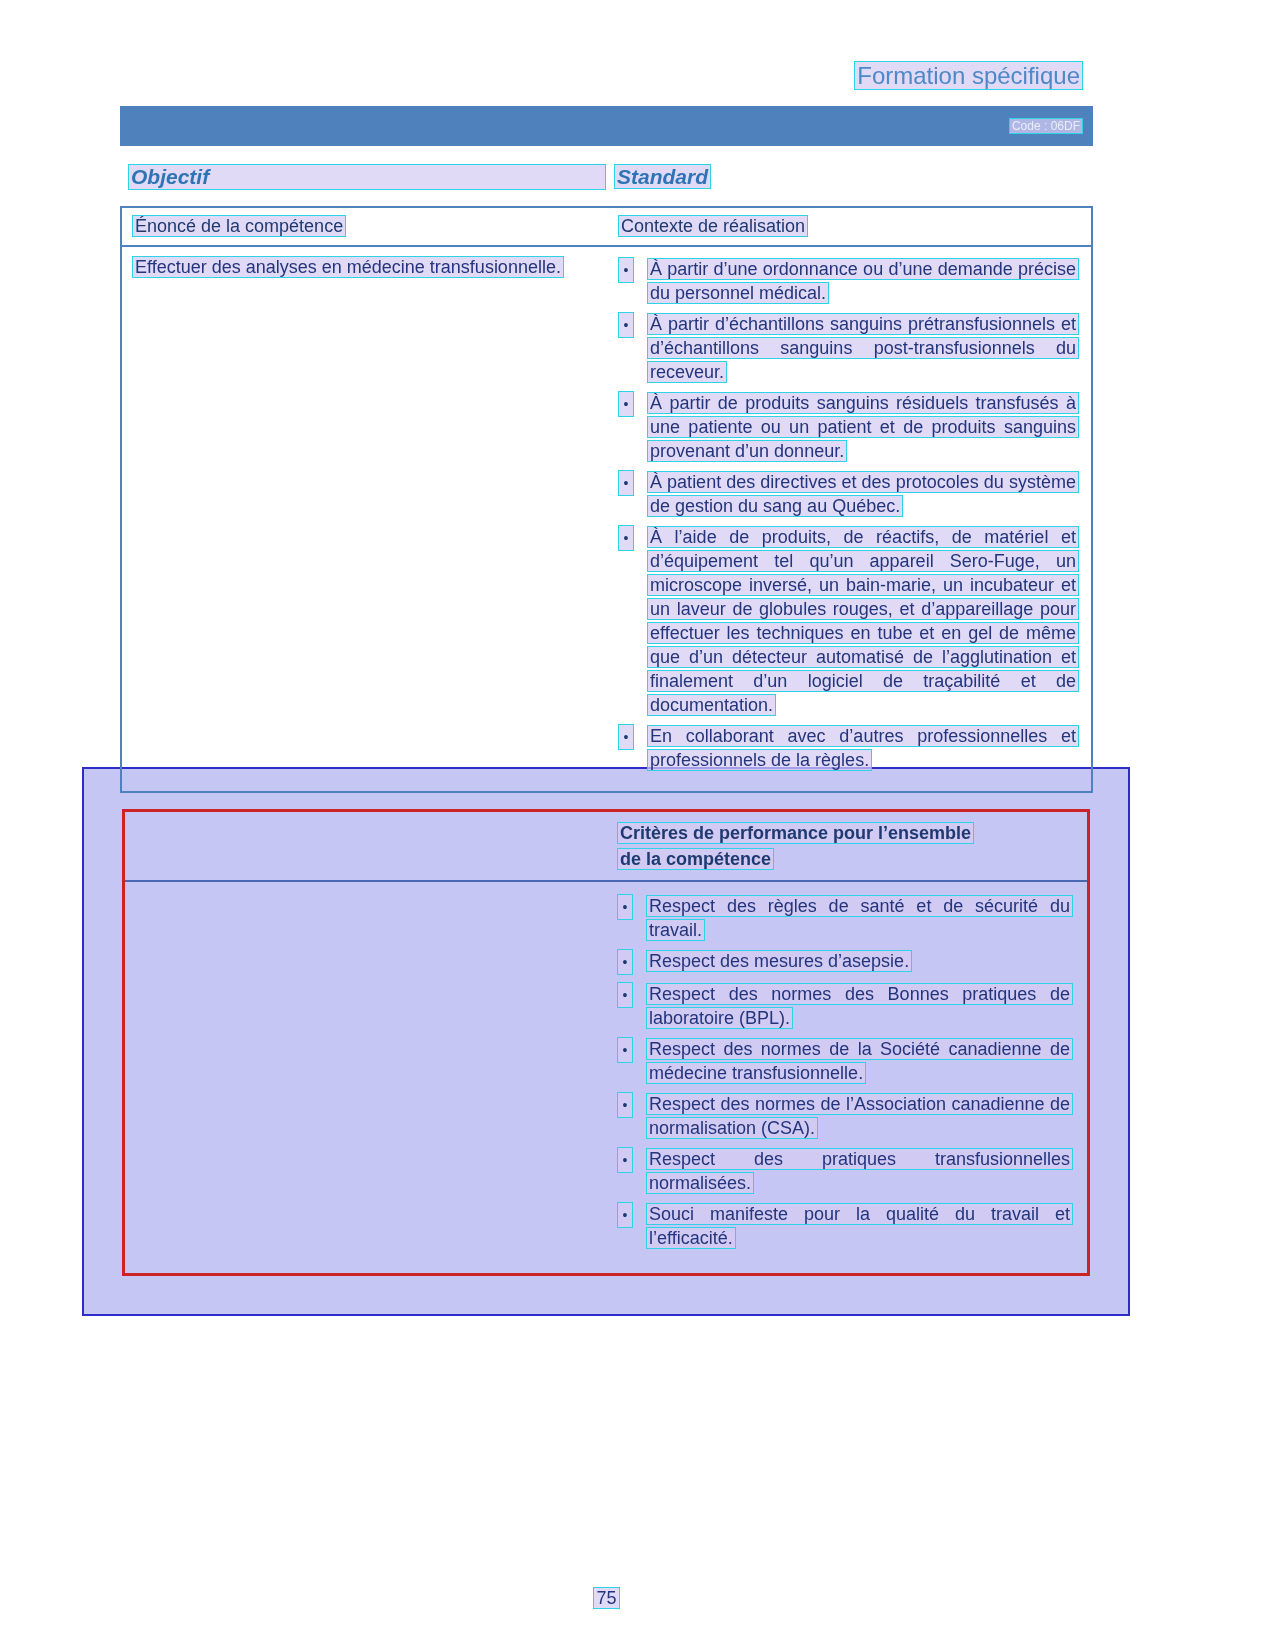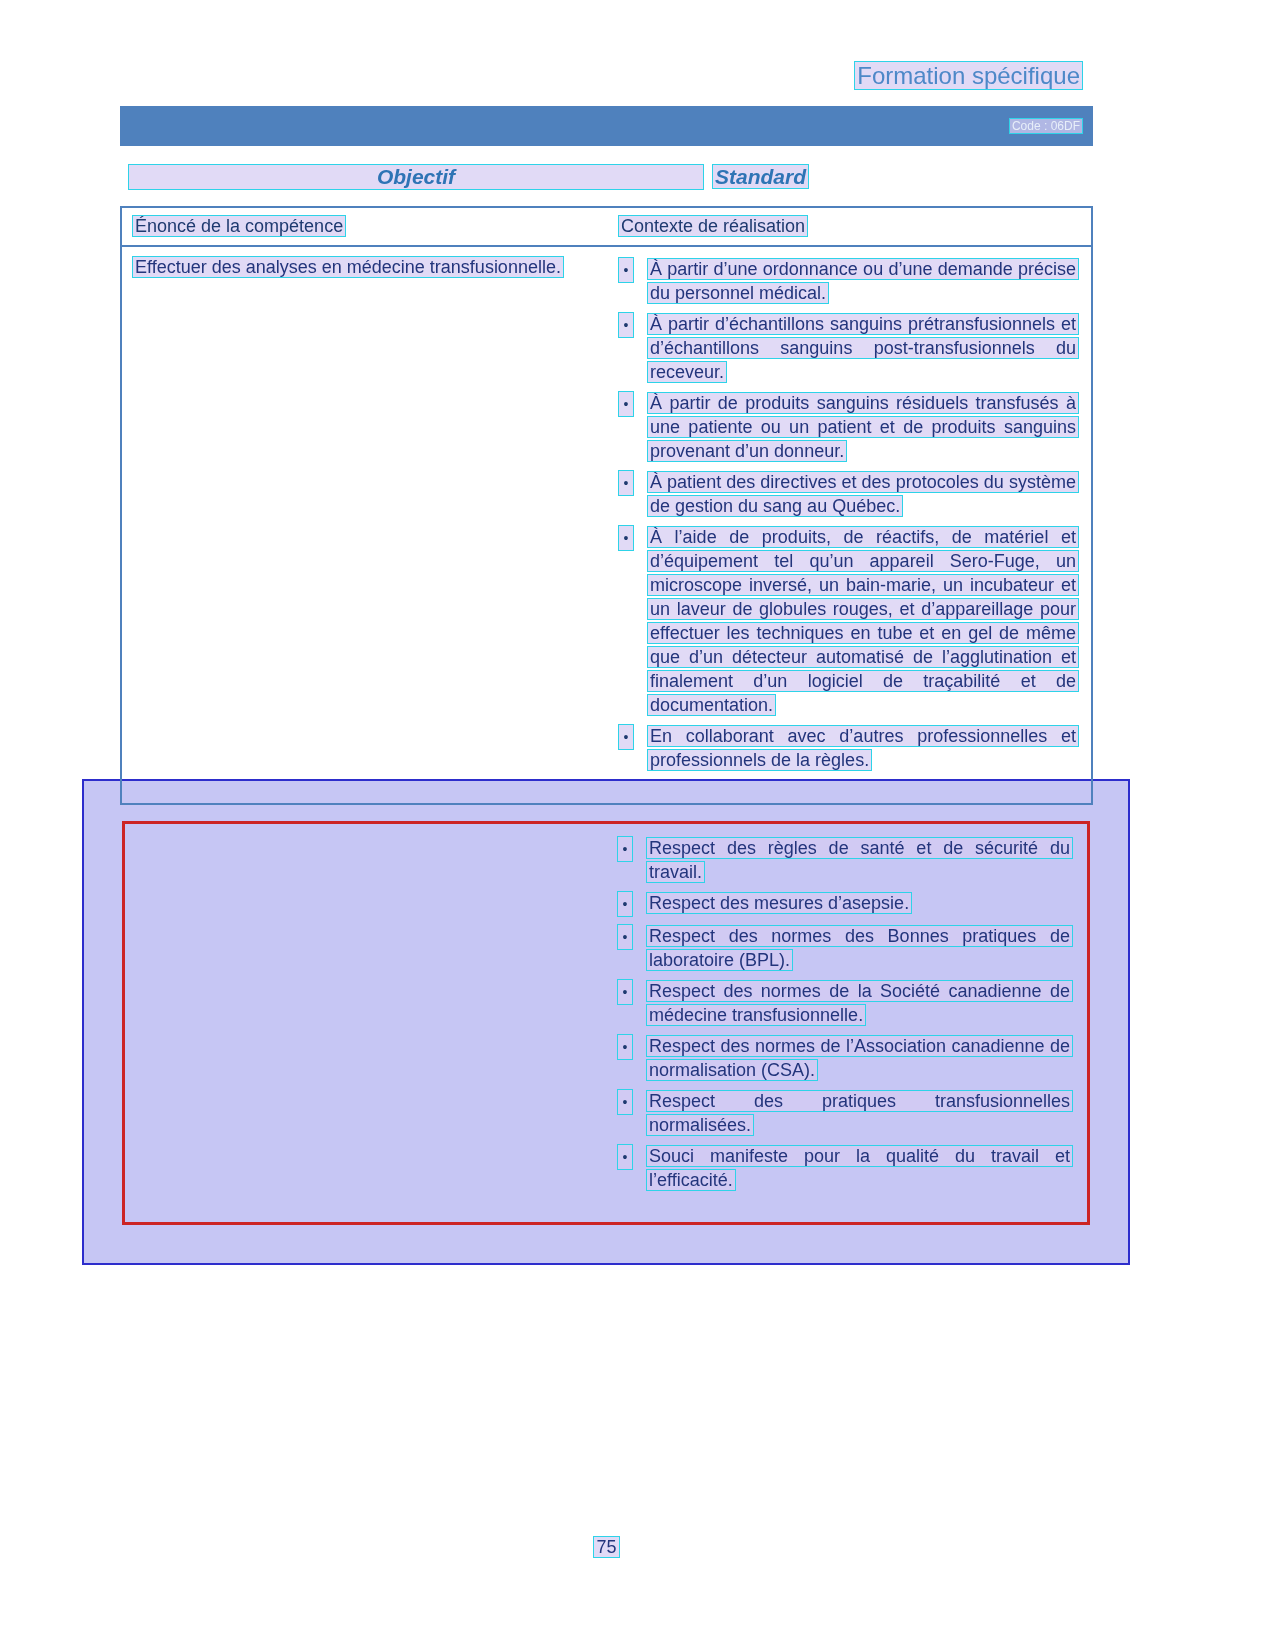--- a/index.html
+++ b/index.html
@@ -60,22 +60,21 @@
     margin-top:18px;
     padding-left:8px;
     font-size:21px;
     font-weight:bold;
     font-style:italic;
     color:var(--title-blue);
     height:30px;
   }
   .hl-objectif{
     display:inline-block;
-    width:576px;
-    text-align:center;
+    width:478px;
   }
   .obj-std-row .std{margin-left:8px;}
   .comp-table{
     position:relative;
     z-index:2;
     margin-top:12px;
     border:2px solid var(--table-border);
     background:transparent;
   }
   .trow{display:flex;}
@@ -102,21 +101,21 @@
     margin-right:13px;
     font-size:14px;
     text-align:center;
     color:var(--head-ink);
     align-self:flex-start;
   }
   .bullet-item .btext{
     flex:1;
     text-align:justify;
   }
-  .tbody{padding-bottom:16px;}
+  .tbody{padding-bottom:4px;}
   .tbody .col-left{padding-top:10px;}
   .tbody .col-right{padding-top:10px;}
   .purple-panel{
     position:relative;
     z-index:1;
     margin-top:-26px;
     margin-left:-38px;
     width:1048px;
     background:var(--panel-fill);
     border:2px solid var(--panel-border);
@@ -200,20 +199,24 @@
               <span class="marker hl">•</span>
               <span class="btext"><span class="hl">En collaborant avec d’autres professionnelles et professionnels de la règles.</span></span>
             </li>
           </ul>
         </div>
       </div>
     </div>
 
     <div class="purple-panel">
       <div class="red-box">
+        <div class="crit-header">
+          <span class="hl">Critères de performance pour l’ensemble</span><br>
+          <span class="hl">de la compétence</span>
+        </div>
         <div class="crit-body">
           <ul class="bullets">
             <li class="bullet-item">
               <span class="marker hl">•</span>
               <span class="btext"><span class="hl">Respect des règles de santé et de sécurité du travail.</span></span>
             </li>
             <li class="bullet-item">
               <span class="marker hl">•</span>
               <span class="btext"><span class="hl">Respect des mesures d’asepsie.</span></span>
             </li>

